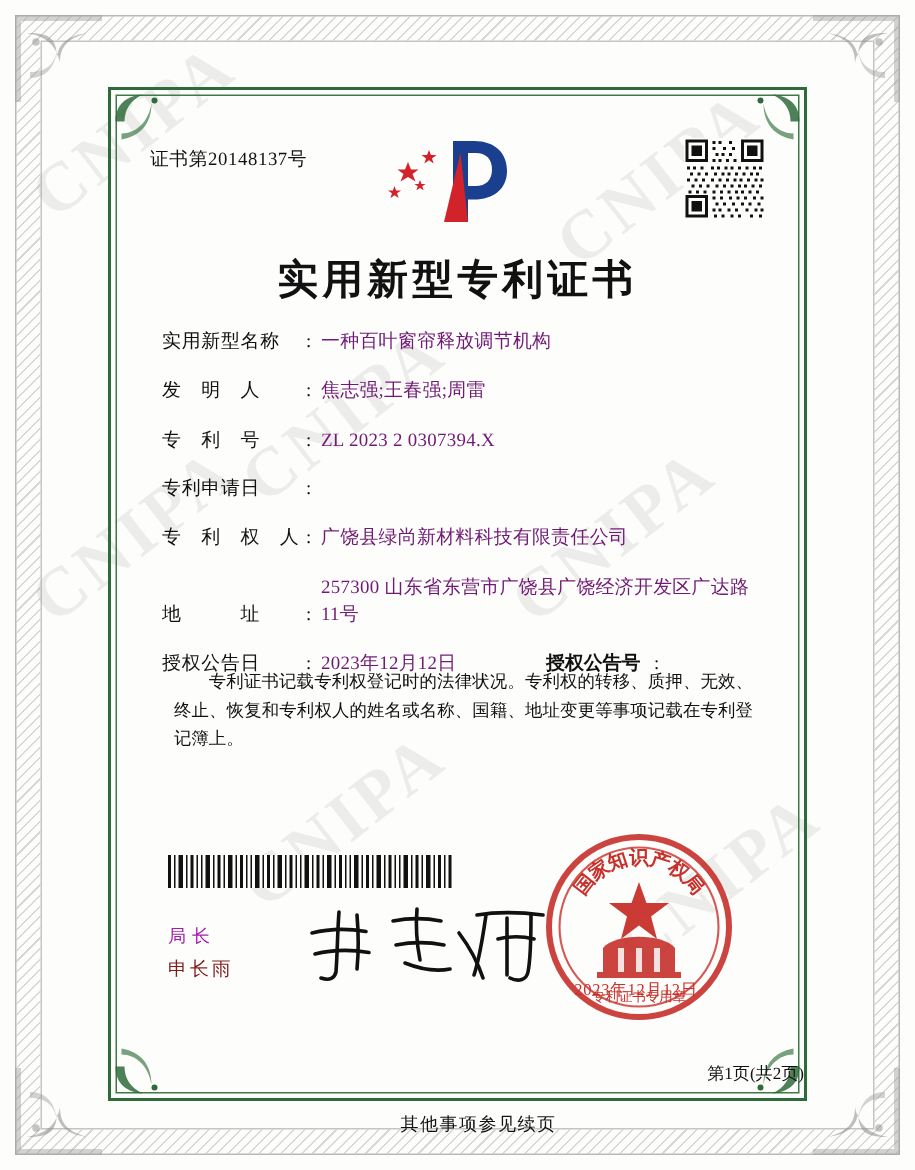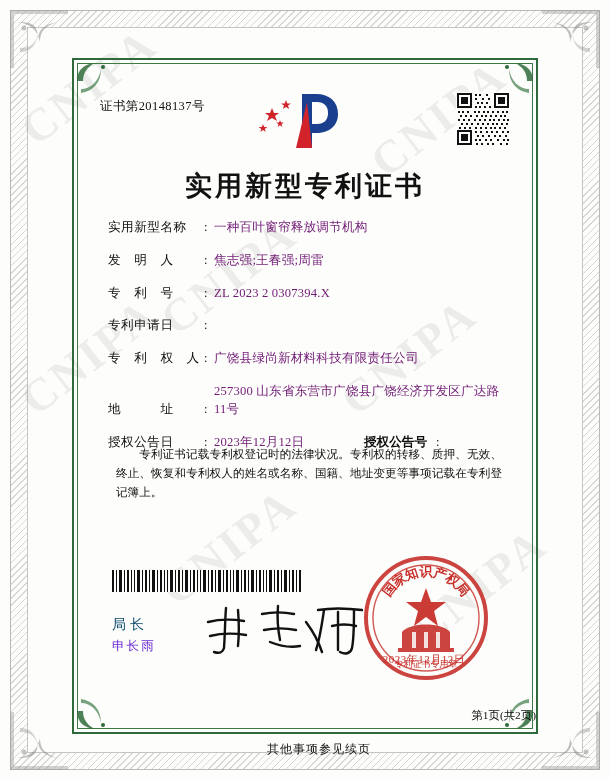--- a/index.html
+++ b/index.html
@@ -217,31 +217,31 @@
     top: 510px;
     width: 190px;
     height: 22px;
   }
 
   
   .sig-label {
     position: absolute;
     left: 38px;
     top: 556px;
-    font-size: 14px;
+    font-size: 12px;
     letter-spacing: 4px;
-    color: #0c4a6e;
+    color: #a21caf;
   }
   .sig-name {
     position: absolute;
     left: 38px;
     top: 578px;
     font-size: 12.6px;
     letter-spacing: 2px;
-    color: #6d28d9;
+    color: #7f1d1d;
   }
   .signature {
     position: absolute;
     left: 120px;
     top: 540px;
     width: 200px;
     height: 60px;
   }
 
   

